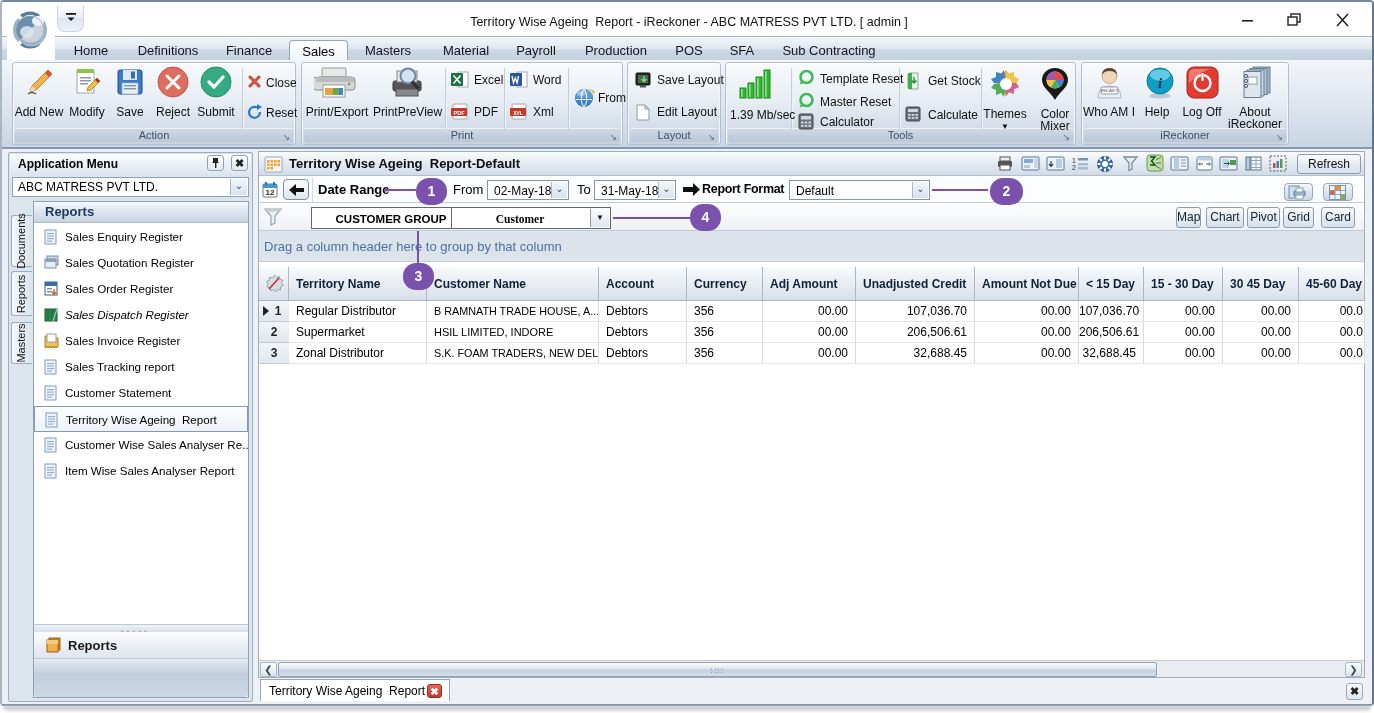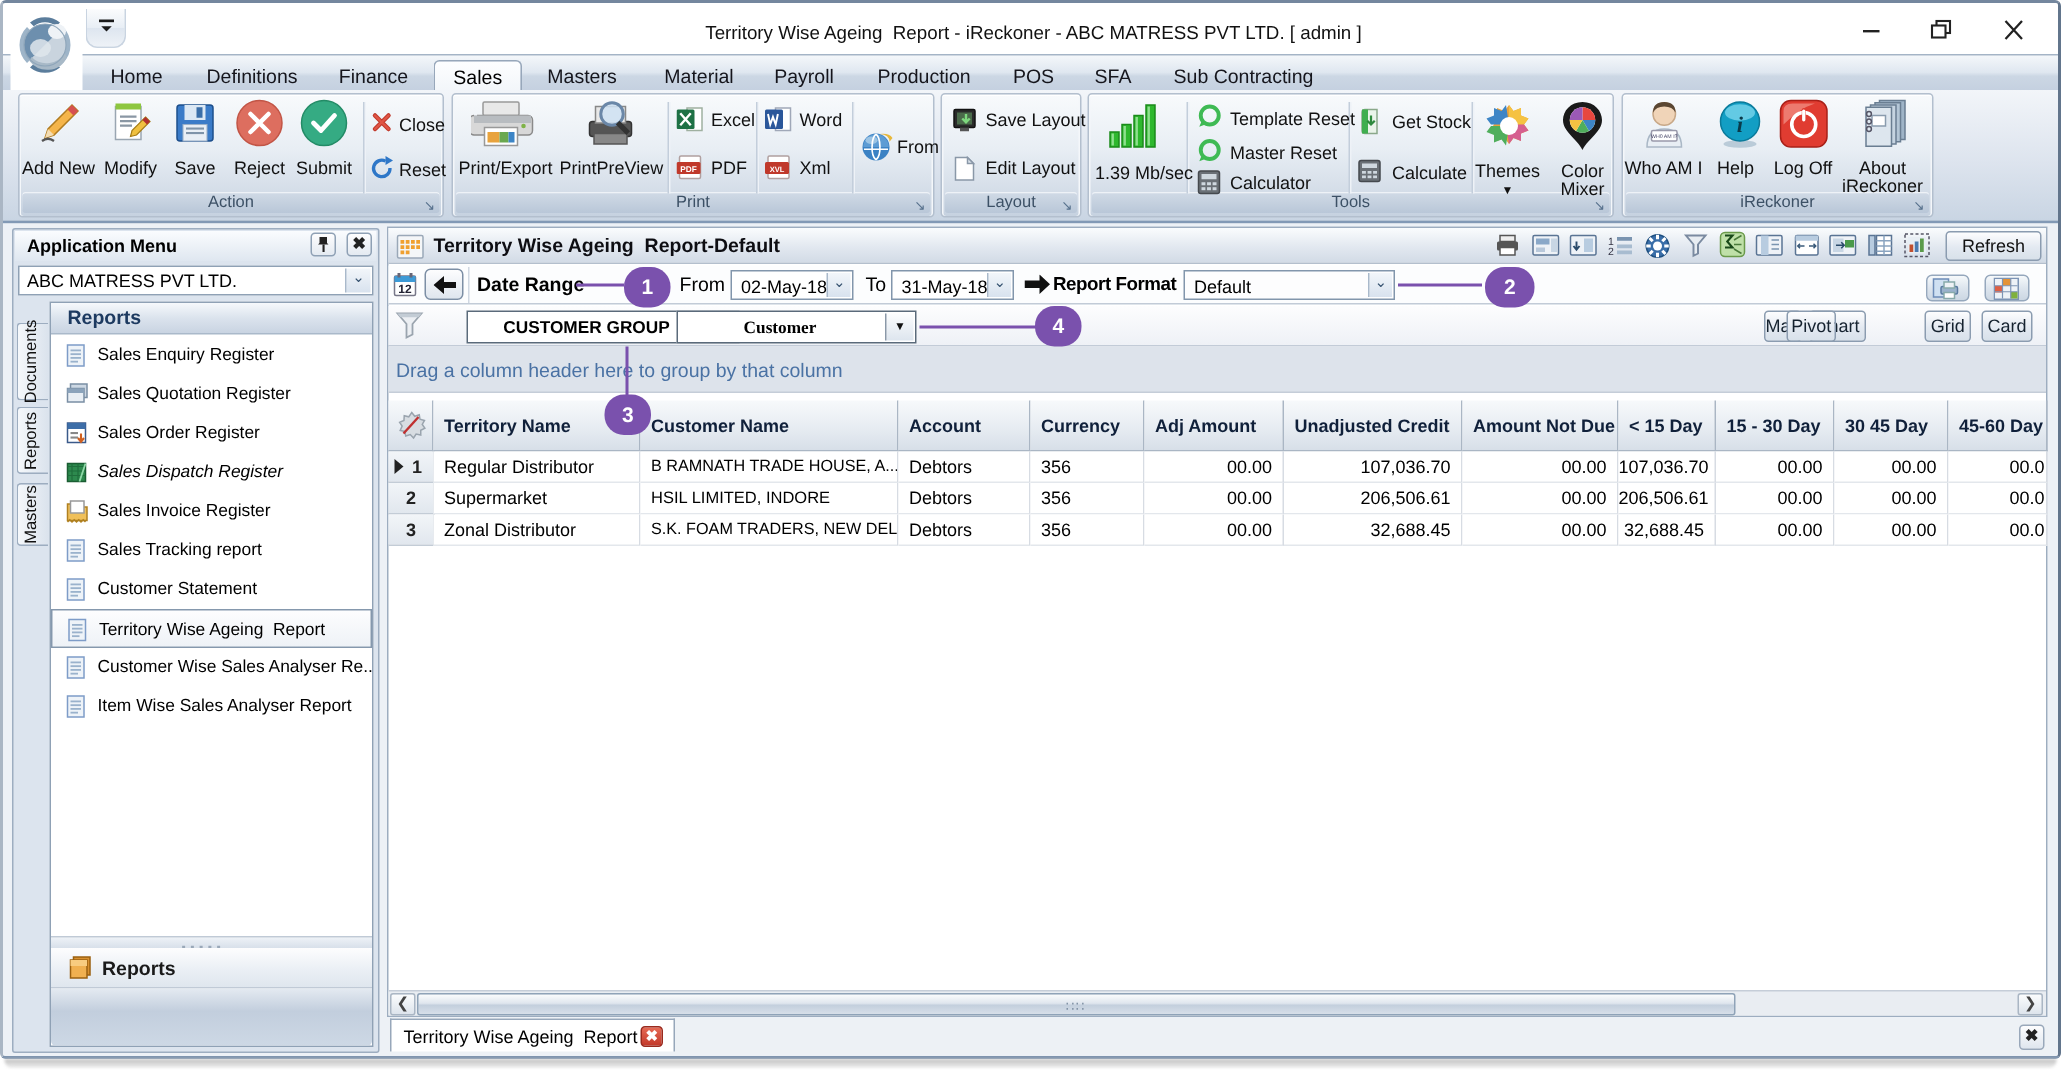--- a/index.html
+++ b/index.html
@@ -698,21 +698,21 @@
           <span style="position:absolute; left:0; right:22px; top:5px; text-align:center; font-weight:bold; font-size:11.5px;">CUSTOMER GROUP</span>
           <div style="position:absolute; right:1px; top:1px; bottom:1px; width:19px; border-left:1px solid #8a98a8; background:linear-gradient(#fcfdfe,#dde5ee); text-align:center; font-size:8px; line-height:18px; color:#111;">▼</div>
         </div>
         <div class="combo" style="left:192px; top:3px; width:160px; height:22px; border:1px solid #5a6a7a;font-family:Liberation Serif, serif;">
           <span style="position:absolute; left:0; right:22px; top:5px; text-align:center; font-weight:bold; font-size:11.5px;">Customer</span>
           <div style="position:absolute; right:1px; top:1px; bottom:1px; width:19px; border-left:1px solid #8a98a8; background:linear-gradient(#fcfdfe,#dde5ee); text-align:center; font-size:8px; line-height:18px; color:#111;">▼</div>
         </div>
         <div class="pline" style="left:354px; top:13px; width:78px; height:2px;"></div>
         <div class="viewbtn" style="left:917px; width:25px;">Map</div>
         <div class="viewbtn" style="left:947px; width:38px;">Chart</div>
-        <div class="viewbtn" style="left:932px; width:33px;">Pivot</div>
+        <div class="viewbtn" style="left:988px; width:33px;">Pivot</div>
         <div class="viewbtn" style="left:1024px; width:31px;">Grid</div>
         <div class="viewbtn" style="left:1062px; width:34px;">Card</div>
       </div>
       <div class="badge" style="left:157px; top:26px;">1</div>
       <div class="badge" style="left:731px; top:26px; width:33px;">2</div>
       <div class="badge" style="left:431px; top:52px;">4</div>
       <div class="pline" style="left:158px; top:79px; width:2px; height:36px;"></div>
       <div class="badge" style="left:144px; top:111px;">3</div>
       <div id="dragbar">
           <span>Drag a column header here to group by that column</span>

